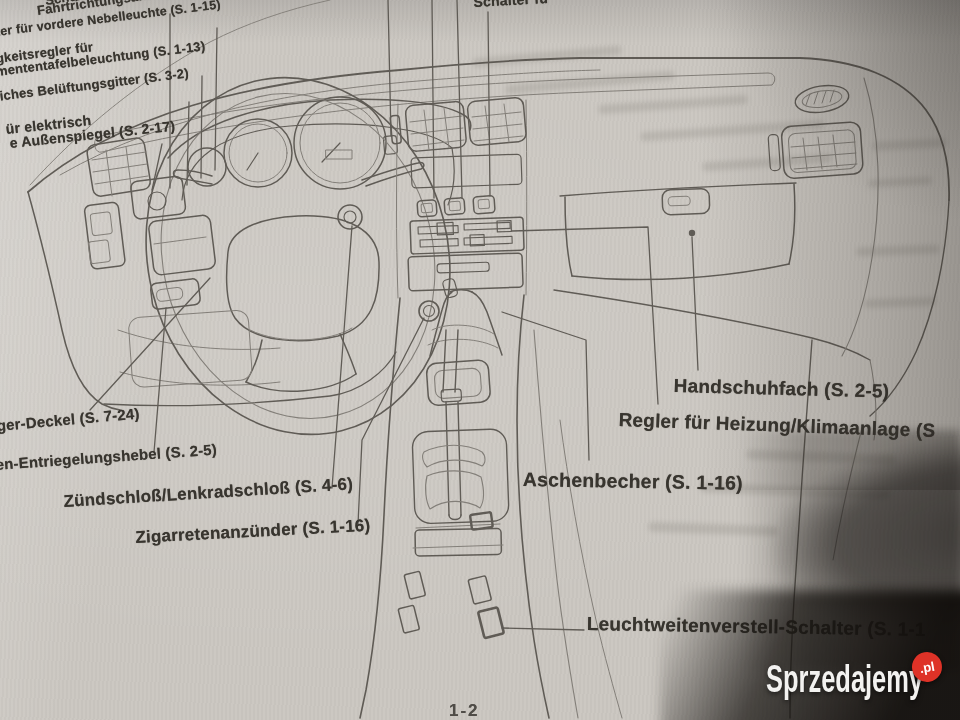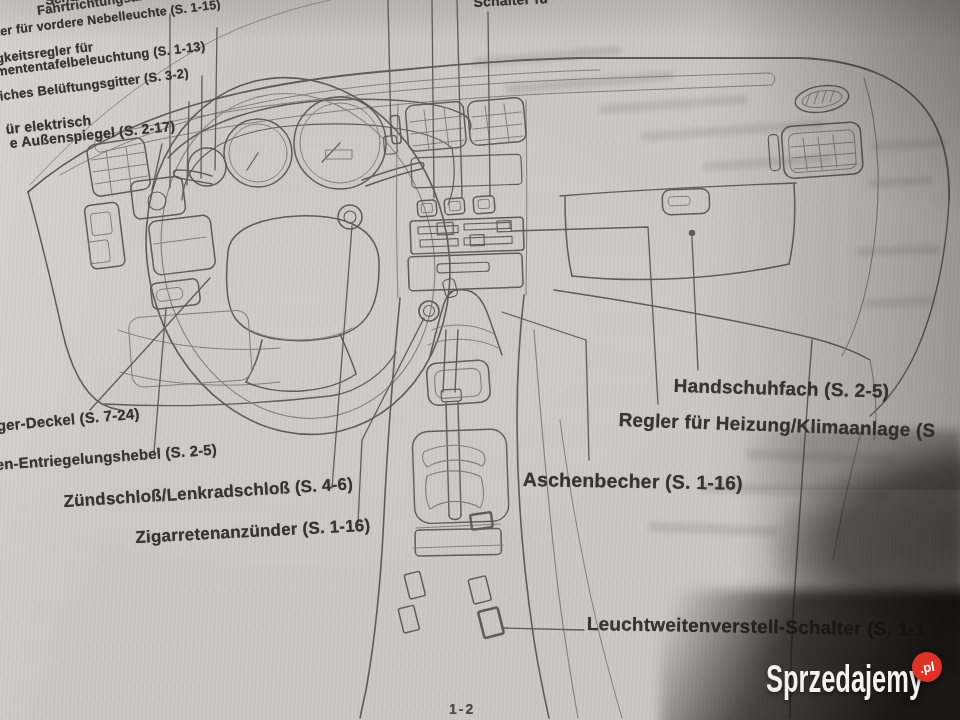--- a/index.html
+++ b/index.html
@@ -53,21 +53,21 @@
     transform:scaleX(0.67);transform-origin:0 60%;
     text-shadow:0 2px 7px rgba(0,0,0,0.55), 0 0 1px rgba(0,0,0,0.4);
   }
   .wm-badge{
     position:absolute;left:146px;top:-6px;width:30px;height:30px;border-radius:50%;
     background:#de3227;color:#ffffff;font-weight:700;font-size:13px;
     display:flex;align-items:center;justify-content:center;transform:rotate(-10deg);
     box-shadow:0 2px 5px rgba(0,0,0,0.45);
   }
   .page-number{
-    position:absolute;left:449px;top:701px;color:#4f4c47;font-size:14px;
+    position:absolute;left:449px;top:701px;color:#4f4c47;font-size:17px;
     font-weight:700;letter-spacing:2px;text-shadow:0 0 0.6px rgba(70,66,60,0.7);
   }
 </style>
 </head>
 <body>
 
 <div class="photo">
   <div class="page"></div>
 
   <div class="ghost" style="left:472px;top:52px;width:150px;height:9px;transform:rotate(-5deg);"></div>

